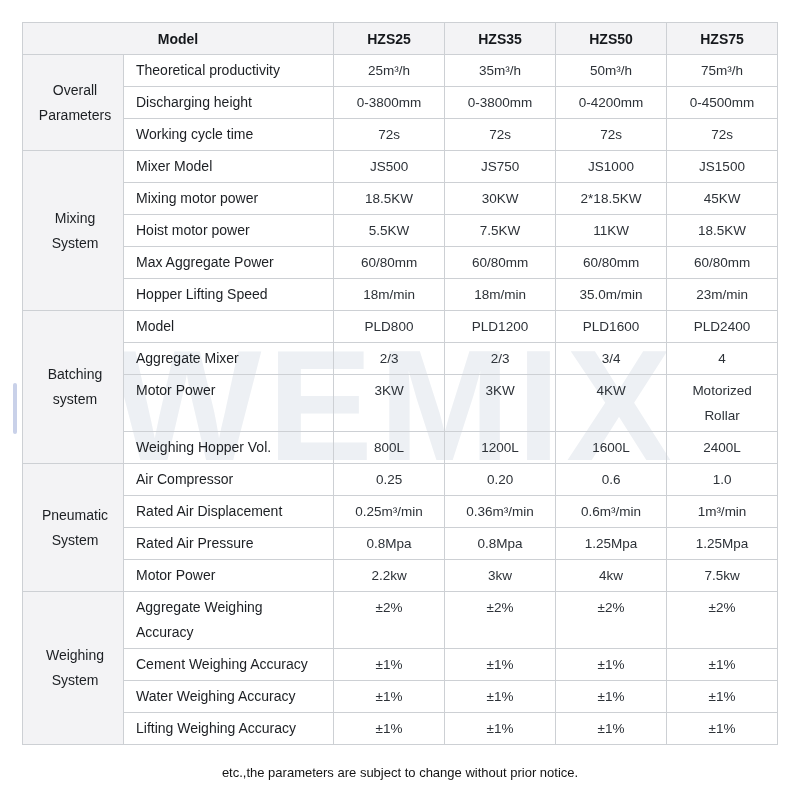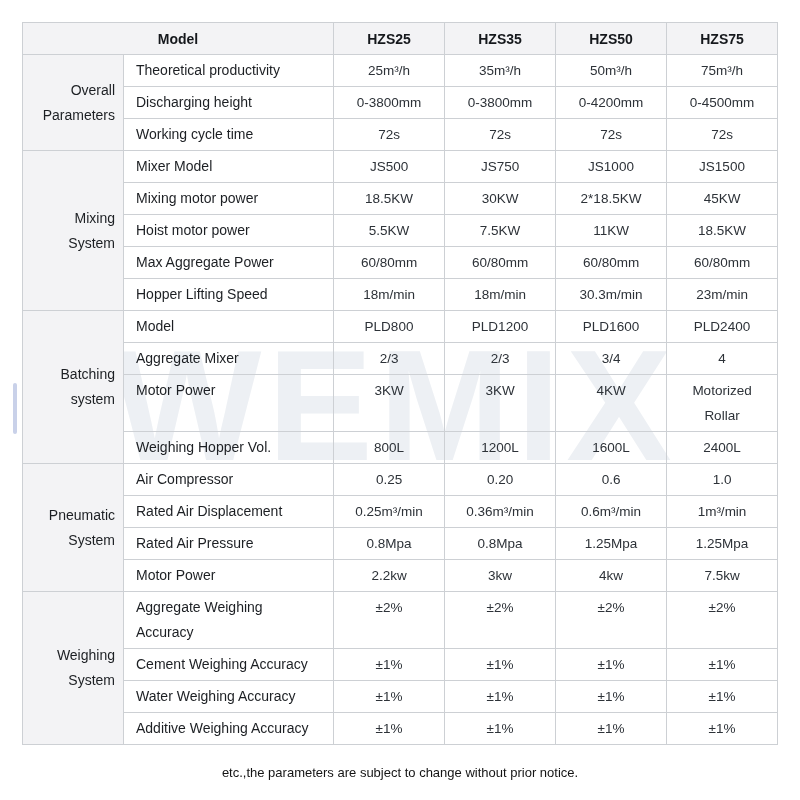--- a/index.html
+++ b/index.html
@@ -62,21 +62,21 @@
     font-size: 14px;
     line-height: 25px;
     vertical-align: top;
     padding: 3px 6px;
     white-space: pre-line;
   }
   tr.spec-row { height: 32px; }
   td.cat {
     background: rgba(242, 243, 245, 0.96);
     vertical-align: middle;
-    text-align: right;
+    text-align: center;
     padding-left: 12px;
     padding-right: 8px;
     color: #1c1f23;
   }
   td.param {
     text-align: left;
     padding-left: 12px;
     padding-right: 0;
     color: #1c1f23;
   }
@@ -172,21 +172,21 @@
           <td class="param">Max Aggregate Power</td>
           <td class="val">60/80mm</td>
           <td class="val">60/80mm</td>
           <td class="val">60/80mm</td>
           <td class="val">60/80mm</td>
         </tr>
         <tr class="spec-row">
           <td class="param">Hopper Lifting Speed</td>
           <td class="val">18m/min</td>
           <td class="val">18m/min</td>
-          <td class="val">30.3m/min</td>
+          <td class="val">35.0m/min</td>
           <td class="val">23m/min</td>
         </tr>
         <tr class="spec-row">
           <td class="cat" rowspan="4">Batching system</td>
           <td class="param">Model</td>
           <td class="val">PLD800</td>
           <td class="val">PLD1200</td>
           <td class="val">PLD1600</td>
           <td class="val">PLD2400</td>
         </tr>
@@ -258,21 +258,21 @@
           <td class="val">±1%</td>
         </tr>
         <tr class="spec-row">
           <td class="param">Water Weighing Accuracy</td>
           <td class="val">±1%</td>
           <td class="val">±1%</td>
           <td class="val">±1%</td>
           <td class="val">±1%</td>
         </tr>
         <tr class="spec-row">
-          <td class="param">Additive Weighing Accuracy</td>
+          <td class="param">Lifting Weighing Accuracy</td>
           <td class="val">±1%</td>
           <td class="val">±1%</td>
           <td class="val">±1%</td>
           <td class="val">±1%</td>
         </tr>
       </tbody>
   </table>
 
   <div class="footer">
     <div>etc.,the parameters are subject to change without prior notice.</div>

